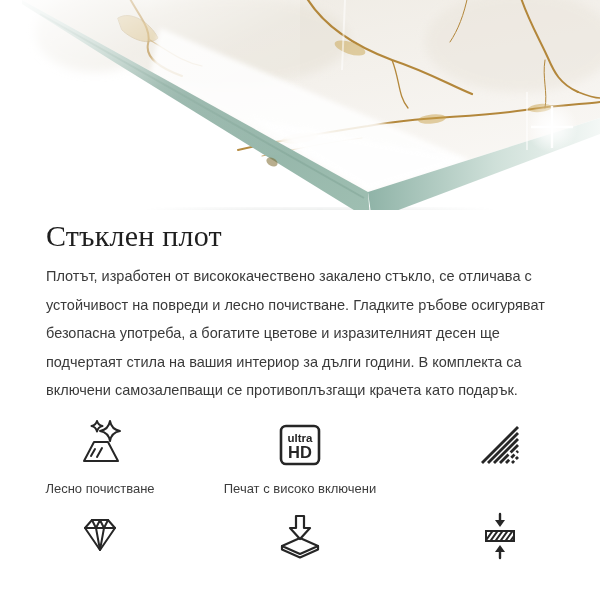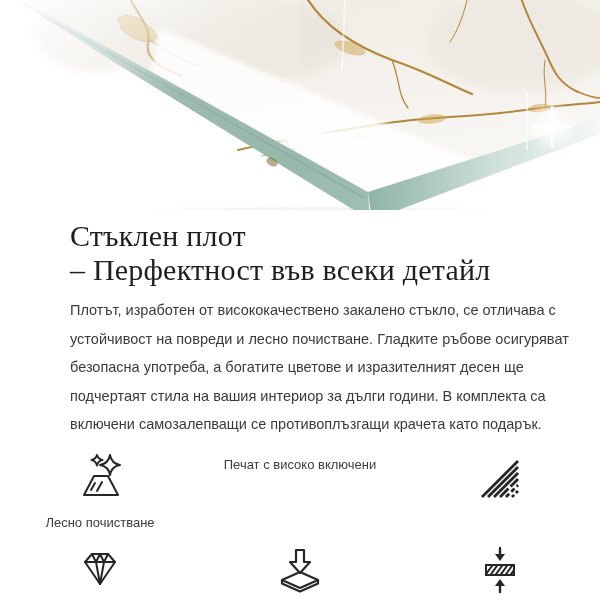--- a/index.html
+++ b/index.html
@@ -6,21 +6,21 @@
     --heading:#1e1e1e; --body-text:#3a3a3a; --label-text:#3d3d3d;
     --icon-stroke:#262626; --bg:#ffffff;
   }
   html,body{margin:0;padding:0;}
   body{
     width:600px;height:600px;background:var(--bg);overflow:hidden;
     font-family:"Liberation Sans",sans-serif;
   }
   .hero{position:relative;width:600px;height:210px;background:#fff;}
   .hero svg{display:block;}
-  .content{padding:0 70px;}
+  .content{padding:0 46px;}
   .title{
     font-family:"Liberation Serif","DejaVu Serif",serif;
     font-size:30px;line-height:34px;color:var(--heading);
     font-weight:400;margin:9px 0 0 0;letter-spacing:.2px;
   }
   .desc{
     font-size:14.5px;line-height:28.6px;color:var(--body-text);
     margin:9px 0 0 0;width:505px;
   }
   .features{width:600px;margin-top:10px;}
@@ -120,41 +120,47 @@
     <g>
       <circle cx="552" cy="127" r="26" fill="url(#flareGrad)"></circle>
       <path d="M 552,106 L 552,148 M 531,127 L 573,127" stroke="#ffffff" stroke-width="2.4" opacity="0.9" fill="none"></path>
     </g>
   </svg>
 </div>
 
 <div class="content">
   <h1 class="title">
     <span>Стъклен плот</span><br>
-    <span>– Перфектност във всеки детайл</span>
   </h1>
   <p class="desc">Плотът, изработен от висококачествено закалено стъкло, се отличава с устойчивост на повреди и лесно почистване. Гладките ръбове осигуряват безопасна употреба, а богатите цветове и изразителният десен ще подчертаят стила на вашия интериор за дълги години. В комплекта са включени самозалепващи се противоплъзгащи крачета като подарък.</p>
 </div>
 
 <div class="features">
   <div class="feat-row first">
     <div class="feat">
       <div class="iconbox">
         <svg width="56" height="56" viewBox="0 0 56 56">
           <g fill="none" class="ic" stroke-width="2" stroke-linejoin="round" stroke-linecap="round">
             <path d="M 12,44 L 22,25 L 36,25 L 46,44 Z"></path>
             <path d="M 19,39 L 23,32 M 25,40 L 30,31"></path>
             <path d="M 38,4 Q 39.5,12.5 48,14 Q 39.5,15.5 38,24 Q 36.5,15.5 28,14 Q 36.5,12.5 38,4 Z"></path>
             <path d="M 25,4 Q 26,8 30.5,9 Q 26,10 25,14.5 Q 24,10 19.5,9 Q 24,8 25,4 Z"></path>
           </g>
         </svg>
       </div>
       <div class="flabel">Лесно почистване</div>
     </div>
     <div class="feat">
+      <div class="iconbox">
+        <svg width="56" height="56" viewBox="0 0 56 56">
+          <rect x="9" y="9" width="38" height="38" rx="5" fill="none" class="ic" stroke-width="2.6"></rect>
+          <text x="28" y="25" text-anchor="middle" style="font:700 11.5px 'Liberation Sans',sans-serif;fill:var(--icon-stroke);">ultra</text>
+          <text x="28" y="41" text-anchor="middle" style="font:700 16.5px 'Liberation Sans',sans-serif;fill:var(--icon-stroke);">HD</text>
+        </svg>
+      </div>
       <div class="flabel">Печат с високо включени</div>
     </div>
     <div class="feat">
       <div class="iconbox">
         <svg width="56" height="56" viewBox="0 0 56 56">
           <g fill="none" class="ic" stroke-width="2.8">
             <path d="M 10,46 L 46,10"></path>
             <path d="M 16,46 L 46,16"></path>
             <path d="M 22,46 L 46,22"></path>
             <path d="M 28,46 L 46,28" stroke-dasharray="12 3"></path>

